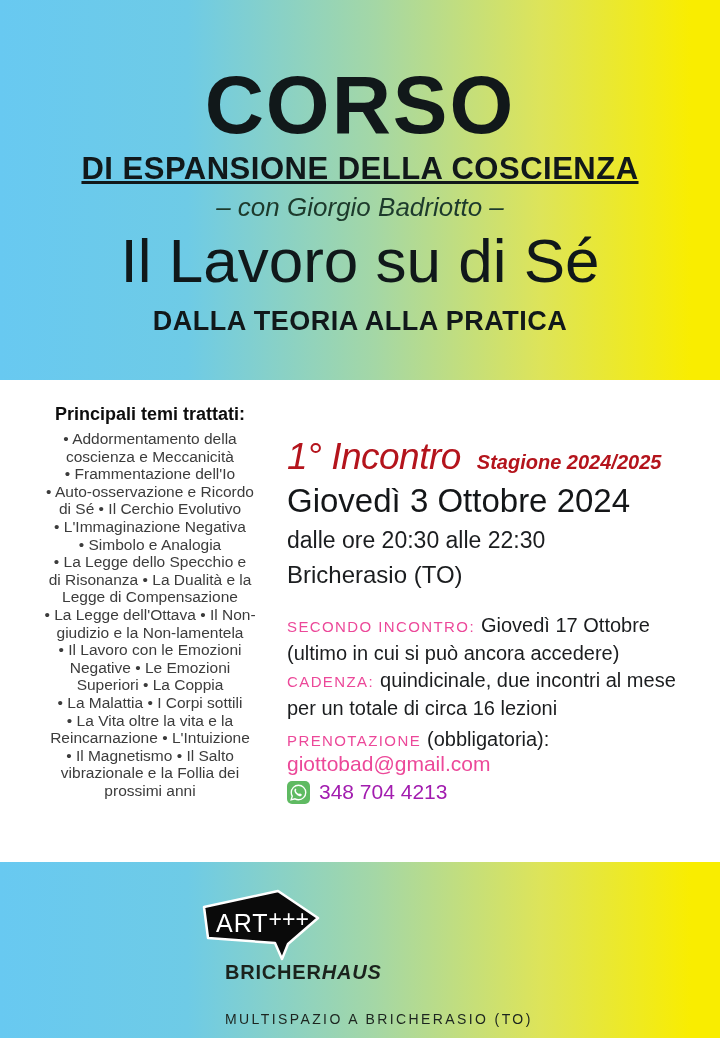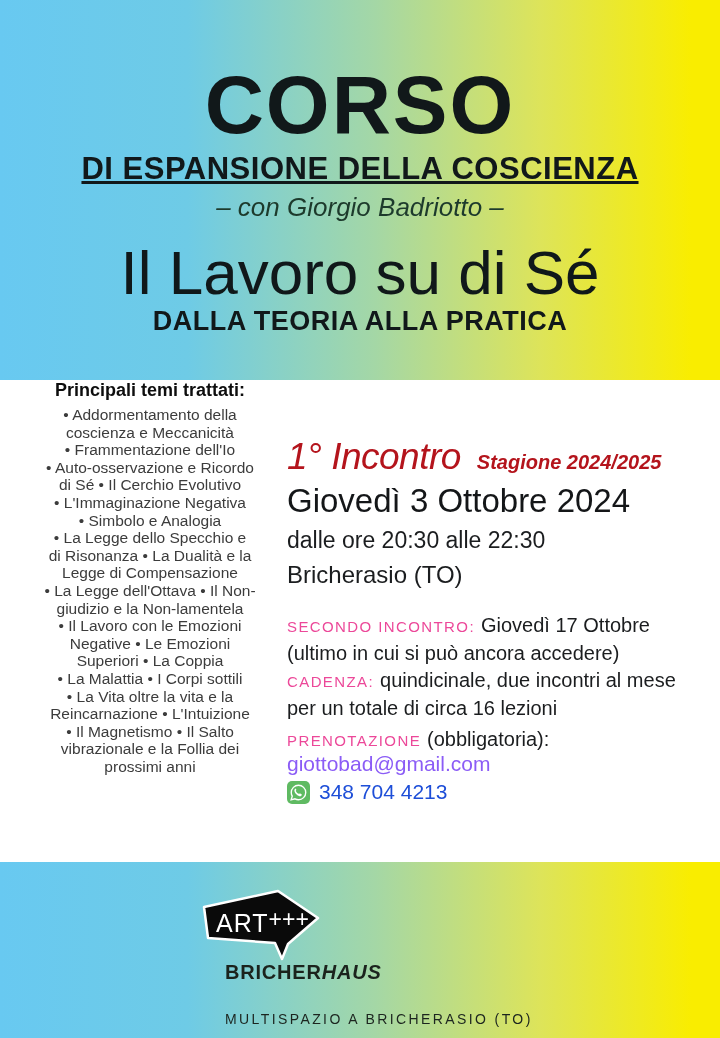--- a/index.html
+++ b/index.html
@@ -12,48 +12,48 @@
   .band{position:absolute;left:0;width:720px;
     background:linear-gradient(90deg,#68c9f1 0%,#6ecbe6 26%,#a4d7a6 52%,#dde45a 75%,#f9ed00 96%);}
   .band-top{top:0;height:380px;}
   .band-bottom{top:862px;height:176px;}
 
   
   .c{position:absolute;left:0;width:720px;text-align:center;white-space:nowrap;}
   .title-main{top:64px;font-size:82px;line-height:1;font-weight:700;letter-spacing:2px;color:#11181a;}
   .title-sub{top:151px;font-size:31px;font-weight:700;letter-spacing:.5px;color:#11181a;text-decoration:underline;}
   .byline{top:192px;font-size:26px;font-style:italic;color:#1d3a2c;}
-  .course-title{top:230px;font-size:62px;line-height:1;font-weight:400;color:#10181a;margin-top:12px;}
+  .course-title{top:230px;font-size:62px;line-height:1;font-weight:400;color:#10181a;}
   .course-sub{top:306px;font-size:27px;font-weight:700;letter-spacing:.5px;color:#11181a;}
 
   
   .topics{position:absolute;left:28px;top:380px;width:244px;text-align:center;}
-  .topics-heading{font-size:18px;font-weight:700;color:#0e0e0e;margin-bottom:5px;}
+  .topics-heading{padding-top:24px;font-size:18px;font-weight:700;color:#0e0e0e;margin-bottom:5px;}
   .topic-line{font-size:15.5px;line-height:17.6px;color:#3c3c3c;white-space:nowrap;}
 
   
   .r{position:absolute;left:287px;white-space:nowrap;}
   .meeting-row{top:436px;}
   .meeting-title{font-size:37px;font-style:italic;font-weight:400;color:#b4141c;letter-spacing:-.5px;}
   .season{font-size:20px;font-style:italic;font-weight:700;color:#b4141c;margin-left:16px;}
   .event-date{top:482px;font-size:33px;color:#141618;}
   .event-time{top:527px;font-size:23px;color:#1b1d1f;}
   .event-location{top:561px;font-size:24px;color:#1b1d1f;}
   .detail{font-size:20px;line-height:26px;color:#1b1d1f;}
   .detail .lbl{font-size:15px;letter-spacing:1.4px;color:#ec4899;}
   .detail .val{margin-left:6px;}
   .detail .note{display:block;}
   .d1{top:612px;}
   .d2{top:667px;}
   .d3{top:726px;}
-  .email-row{top:752px;font-size:21px;color:#8b5cf6;text-decoration:none;display:block;}
+  .email-row{top:752px;font-size:21px;color:#ec4899;text-decoration:none;display:block;}
   .phone-row{top:780px;display:flex;align-items:center;gap:9px;}
   .wa-badge{width:23px;height:23px;border-radius:5px;background:#5fba62;display:flex;align-items:center;justify-content:center;}
   .wa-badge svg{width:19px;height:19px;display:block;}
-  .phone-number{font-size:21px;color:#1d4ed8;}
+  .phone-number{font-size:21px;color:#a21caf;}
 
   
   .logo-shape{position:absolute;left:198px;top:888px;width:128px;height:78px;}
   .logo-text{position:absolute;left:216px;top:909px;color:#ffffff;font-size:25px;letter-spacing:1px;font-weight:400;}
   .logo-text .plus{position:relative;top:-5px;letter-spacing:0;font-size:23px;}
   .brand{position:absolute;left:225px;top:961px;font-size:20px;font-weight:700;letter-spacing:.8px;color:#1b231d;}
   .brand .it{font-style:italic;}
   .tagline{position:absolute;left:225px;top:1011px;font-size:14px;letter-spacing:2.4px;color:#1c251f;white-space:nowrap;}
 </style>
 </head>

